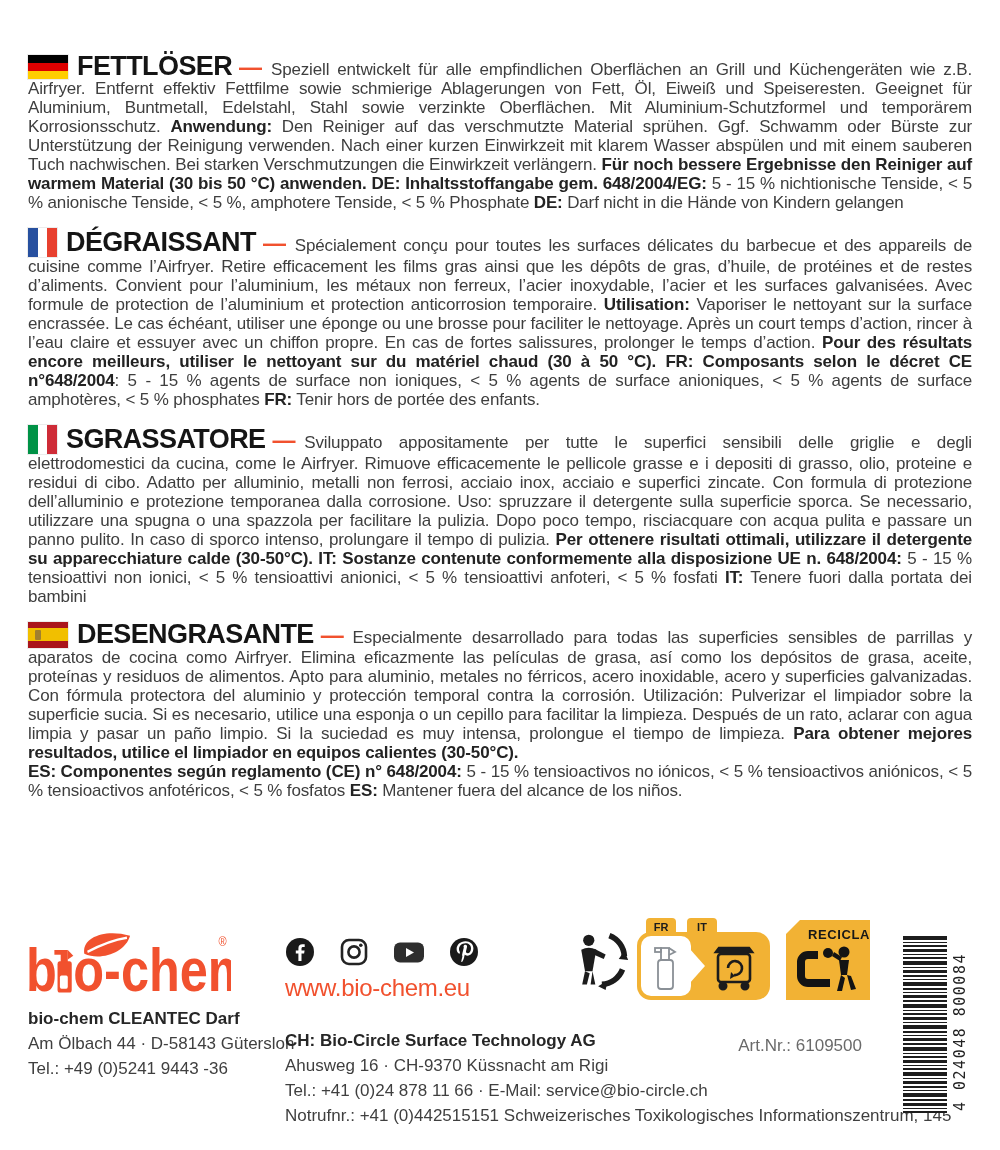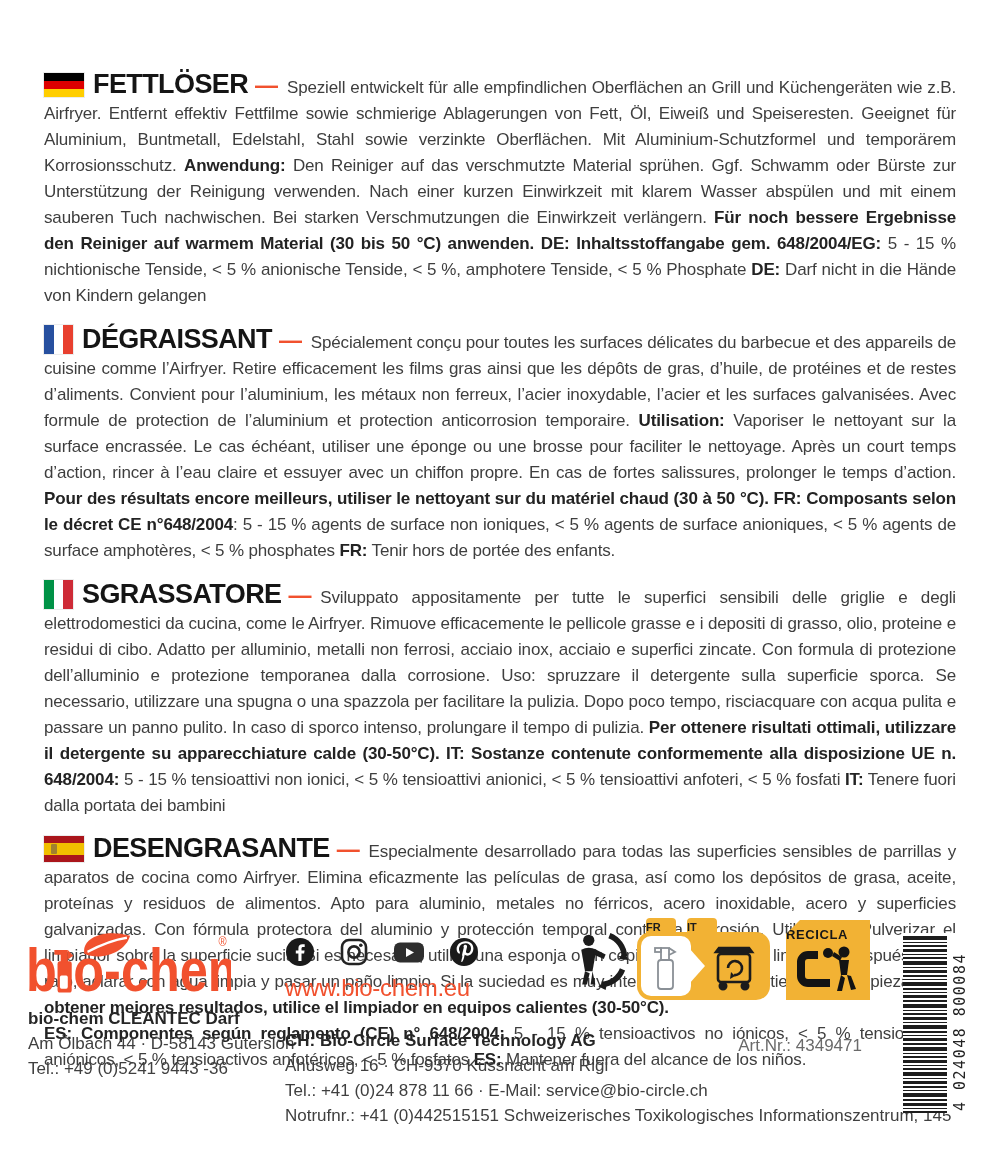--- a/index.html
+++ b/index.html
@@ -1,20 +1,20 @@
 <!DOCTYPE html>
 <html><head>
 <meta charset="utf-8">
 <style>
   html,body{margin:0;padding:0;background:#fff;}
   .page{position:relative;width:1000px;height:1150px;background:#ffffff;overflow:hidden;
         font-family:"Liberation Sans",sans-serif;color:#3e3e3e;}
   .sections{padding:55px 28px 0 28px;}
   .sec{margin-bottom:16px;}
-  .sec-body{margin:16px;font-size:17px;line-height:26px;text-align:justify;
+  .sec-body{margin:0;font-size:17px;line-height:19px;text-align:justify;
             color:#3e3e3e;letter-spacing:-0.15px;}
   .sec-body .b{font-weight:bold;color:#232323;}
   .heading{font-size:27px;font-weight:bold;color:#151515;letter-spacing:-0.6px;
            margin:0 7px 0 9px;}
   .dash{color:#f1512e;font-weight:bold;font-size:23px;margin-right:9px;}
   .flag{display:inline-block;vertical-align:-4px;box-shadow:0 0 0 1px #ececec;}
   .flag-de{width:40px;height:24px;background:linear-gradient(#000 0 33.3%,#dd0000 33.3% 66.6%,#ffce00 66.6%);}
   .flag-fr{width:29px;height:29px;vertical-align:-6px;
            background:linear-gradient(90deg,#27509f 0 33.3%,#fff 33.3% 66.6%,#e8402f 66.6%);}
   .flag-it{width:29px;height:29px;vertical-align:-6px;
@@ -31,32 +31,32 @@
   .addr-mid{left:285px;top:1028px;}
   .social-row{position:absolute;left:285px;top:937px;display:flex;gap:24px;}
   .website{position:absolute;left:285px;top:974px;font-size:24px;color:#f1512e;letter-spacing:-0.3px;}
   .artnr{position:absolute;left:660px;top:1036px;width:202px;text-align:right;
          font-size:17px;color:#6a6a6a;}
   .triman{position:absolute;left:570px;top:930px;}
   
   .frit{position:absolute;left:637px;top:918px;width:133px;height:82px;}
   .frit .tabs{position:absolute;top:0;left:9px;display:flex;gap:11px;}
   .frit .tab{width:30px;height:18px;background:#f2b234;border-radius:4px 4px 0 0;
-             font-size:11px;font-weight:bold;color:#1c1c1c;line-height:19px;}
+             font-size:11px;font-weight:bold;color:#1c1c1c;text-align:center;line-height:19px;}
   .frit .fbody{position:absolute;top:14px;left:0;width:133px;height:68px;background:#f2b234;border-radius:14px;}
   .frit .white-panel{position:absolute;top:4px;left:4px;width:50px;height:60px;background:#fff;border-radius:10px;}
   .frit .white-arrow{position:absolute;top:16px;left:52px;width:0;height:0;
         border-top:18px solid transparent;border-bottom:18px solid transparent;border-left:16px solid #fff;}
   .frit svg{display:block;}
   .frit .bottle-svg{position:absolute;top:8px;left:14px;}
   .frit .bin-svg{position:absolute;top:8px;right:10px;}
   
   .recicla{position:absolute;left:786px;top:920px;width:84px;height:80px;background:#f2b234;
            clip-path:polygon(14px 0,100% 0,100% 100%,0 100%,0 14px);}
-  .recicla .lbl{margin-top:7px;text-align:left;font-size:13px;font-weight:bold;
+  .recicla .lbl{margin-top:7px;text-align:right;font-size:13px;font-weight:bold;
                 color:#171717;letter-spacing:0.6px;}
   .recicla svg{display:block;margin:3px auto 0 auto;}
   
   .barcode-wrap{position:absolute;left:903px;top:933px;width:66px;height:180px;}
   .barcode-rot{width:180px;height:66px;transform-origin:0 0;
                transform:rotate(-90deg) translateX(-180px);background:#fff;}
   .barcode-digits{font-size:15px;color:#222;letter-spacing:1.5px;padding-left:2px;
                   font-family:"DejaVu Sans Mono",monospace;white-space:nowrap;}
 </style>
 </head>
@@ -128,21 +128,21 @@
     <div>Tel.: +49 (0)5241 9443 -36</div>
   </div>
 
   <div class="addr addr-mid">
     <div class="nm">CH: Bio-Circle Surface Technology AG</div>
     <div>Ahusweg 16 · CH-9370 Küssnacht am Rigi</div>
     <div>Tel.: +41 (0)24 878 11 66 · E-Mail: service@bio-circle.ch</div>
     <div>Notrufnr.: +41 (0)442515151 Schweizerisches Toxikologisches Informationszentrum, 145</div>
   </div>
 
-  <div class="artnr">Art.Nr.: 4349471</div>
+  <div class="artnr">Art.Nr.: 6109500</div>
 
   <div class="triman">
     <svg width="60" height="60" viewBox="0 0 64 64">
       <g fill="#1c1c1c" stroke="none">
         <circle cx="20" cy="11" r="6"></circle>
         <path d="M12 21 Q20 17 28 21 L24 44 L16 44 Z"></path>
         <path d="M26 20 L38 26 L36 31 L25 26 Z"></path>
         <path d="M16 44 L13 58 L18 58 L21 46 Z"></path>
         <path d="M24 44 L27 58 L22 58 Z"></path>
       </g>

